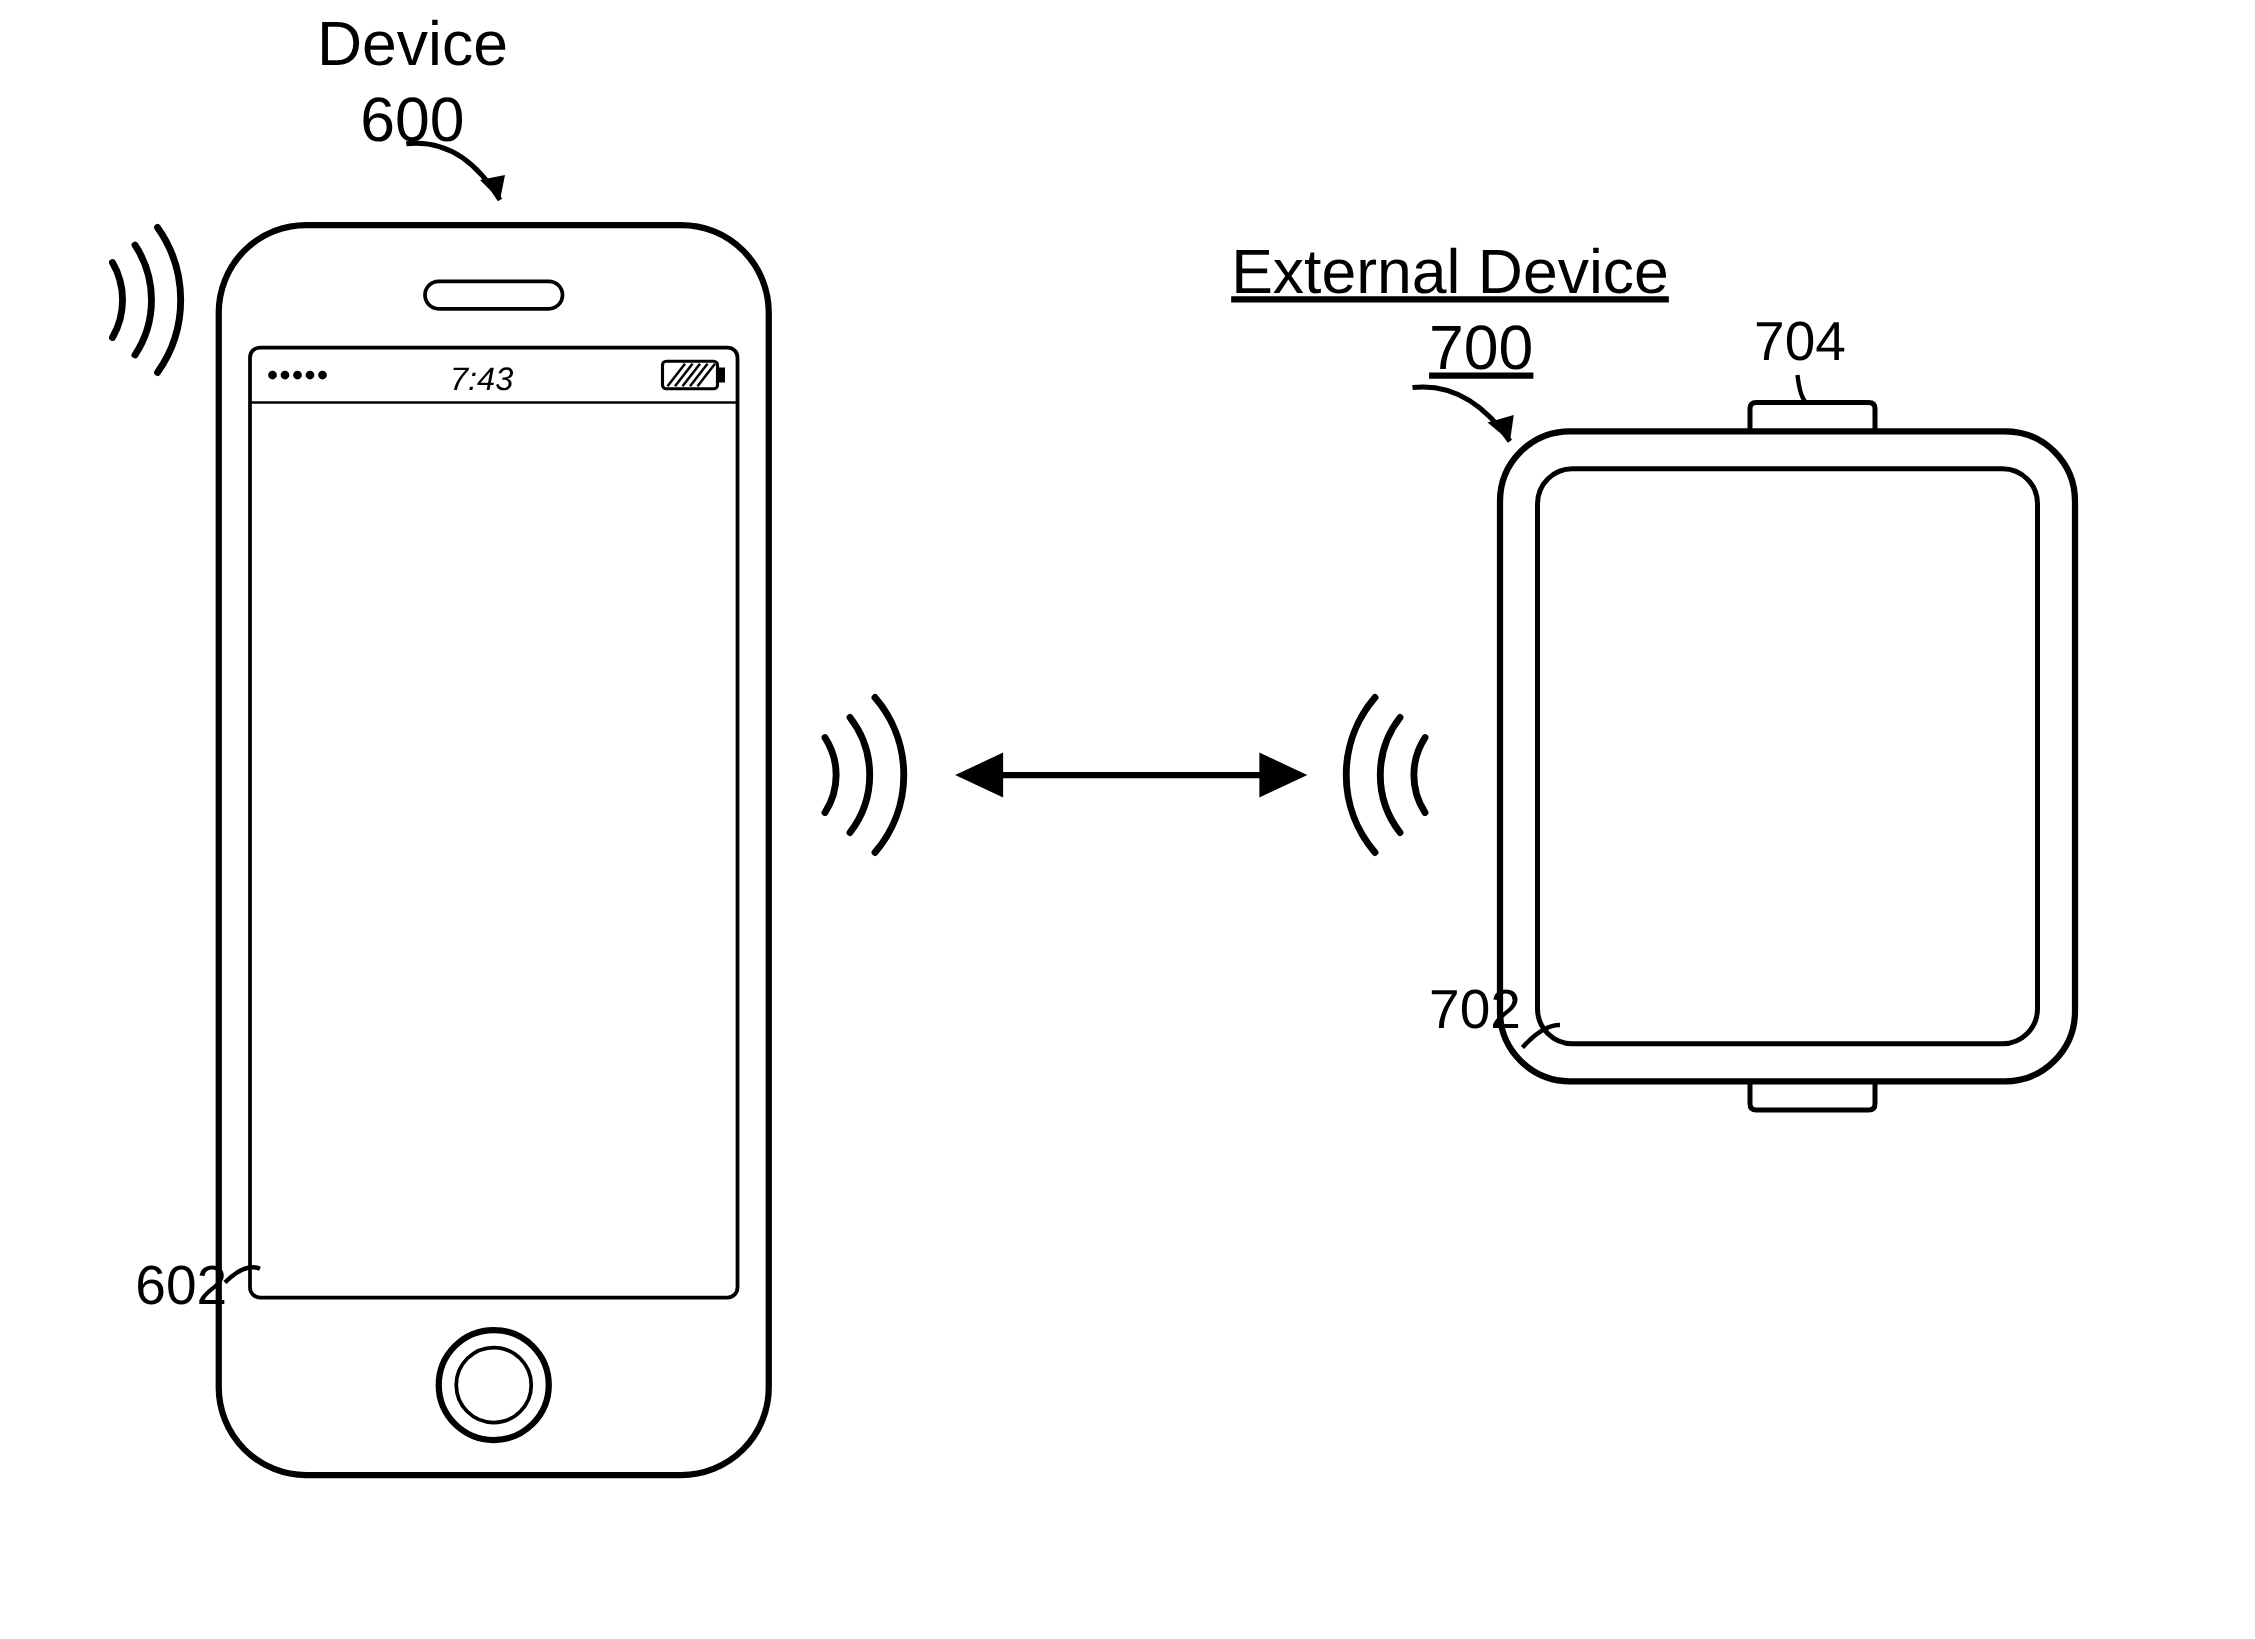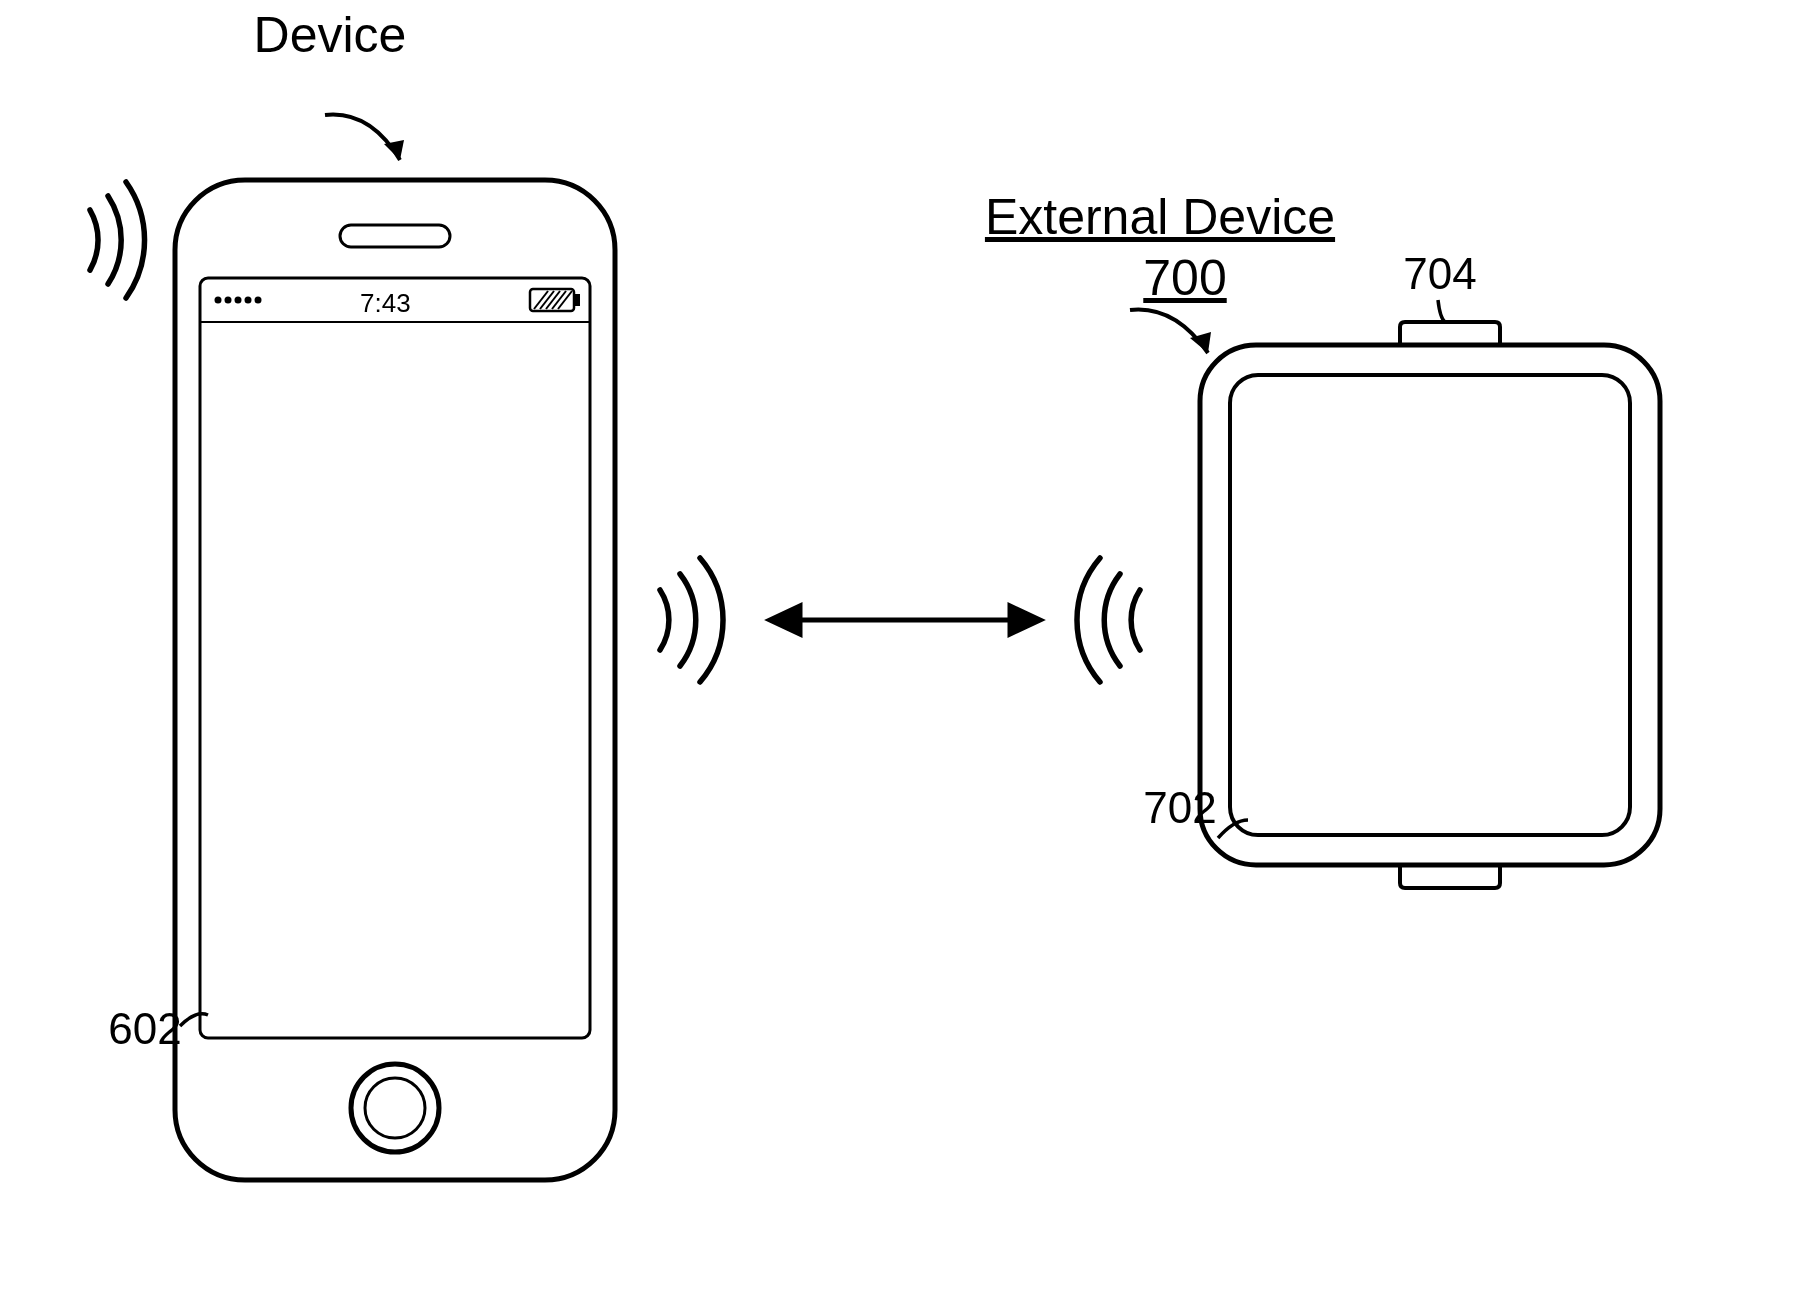--- a/index.html
+++ b/index.html
@@ -38,34 +38,35 @@
     font-family: Arial, sans-serif;
   }
 </style>
 </head>
 <body>
 
 <div class="stage">
 
   <div class="label big-label" style="left:200px; top:8px; width:260px;">
     <span>Device</span>
+    <span class="ref" style="margin-top:6px;">600</span>
   </div>
 
   <div class="label big-label" style="left:960px; top:190px; width:400px;text-decoration:underline;">
     <span>External Device</span>
     <span class="ref" style="margin-top:6px; text-align:center; padding-left:50px;">700</span>
   </div>
 
   <div class="label mid-label" style="left:1380px; top:250px; width:120px;">704</div>
 
   <div class="label mid-label" style="left:1120px; top:784px; width:120px;">702</div>
 
   <div class="label mid-label" style="left:85px; top:1005px; width:120px;">602</div>
 
-  <div class="statusbar-time" style="left:360px; top:288px;">7:43</div>
+  <div class="statusbar-time" style="left:360px; top:288px;font-style:italic;">7:43</div>
 
   <svg class="overlay" viewBox="0 0 1804 1311">
 
     <g fill="none" stroke="#000" stroke-width="5">
 
       <rect x="175" y="180" width="440" height="1000" rx="70" ry="70"></rect>
 
       <rect x="200" y="278" width="390" height="760" rx="8" ry="8" stroke-width="3"></rect>
 
       <line x1="200" y1="322" x2="590" y2="322" stroke-width="2"></line>

